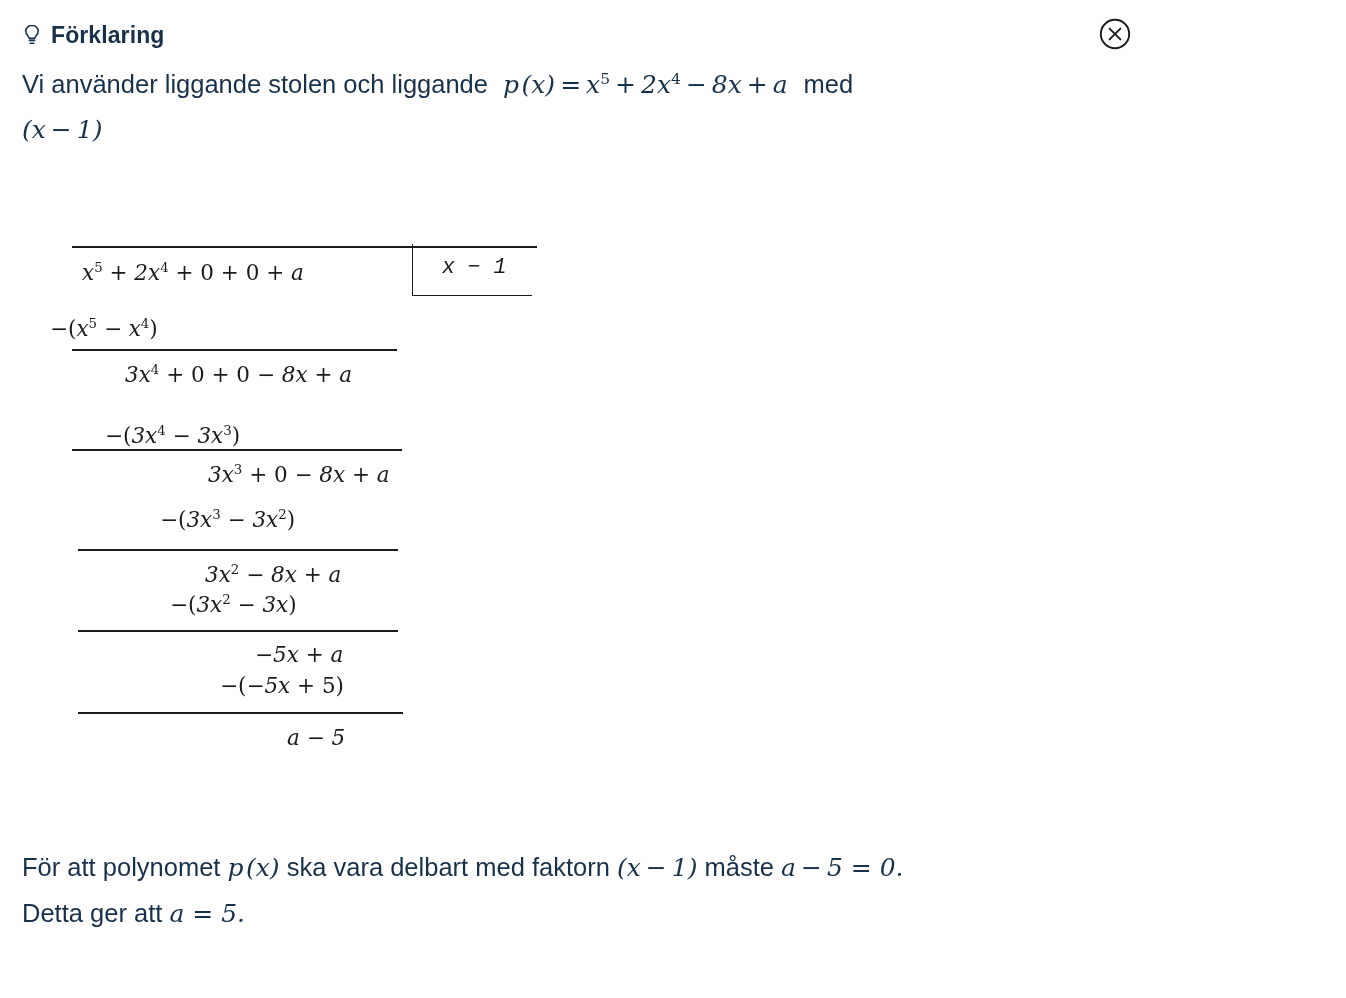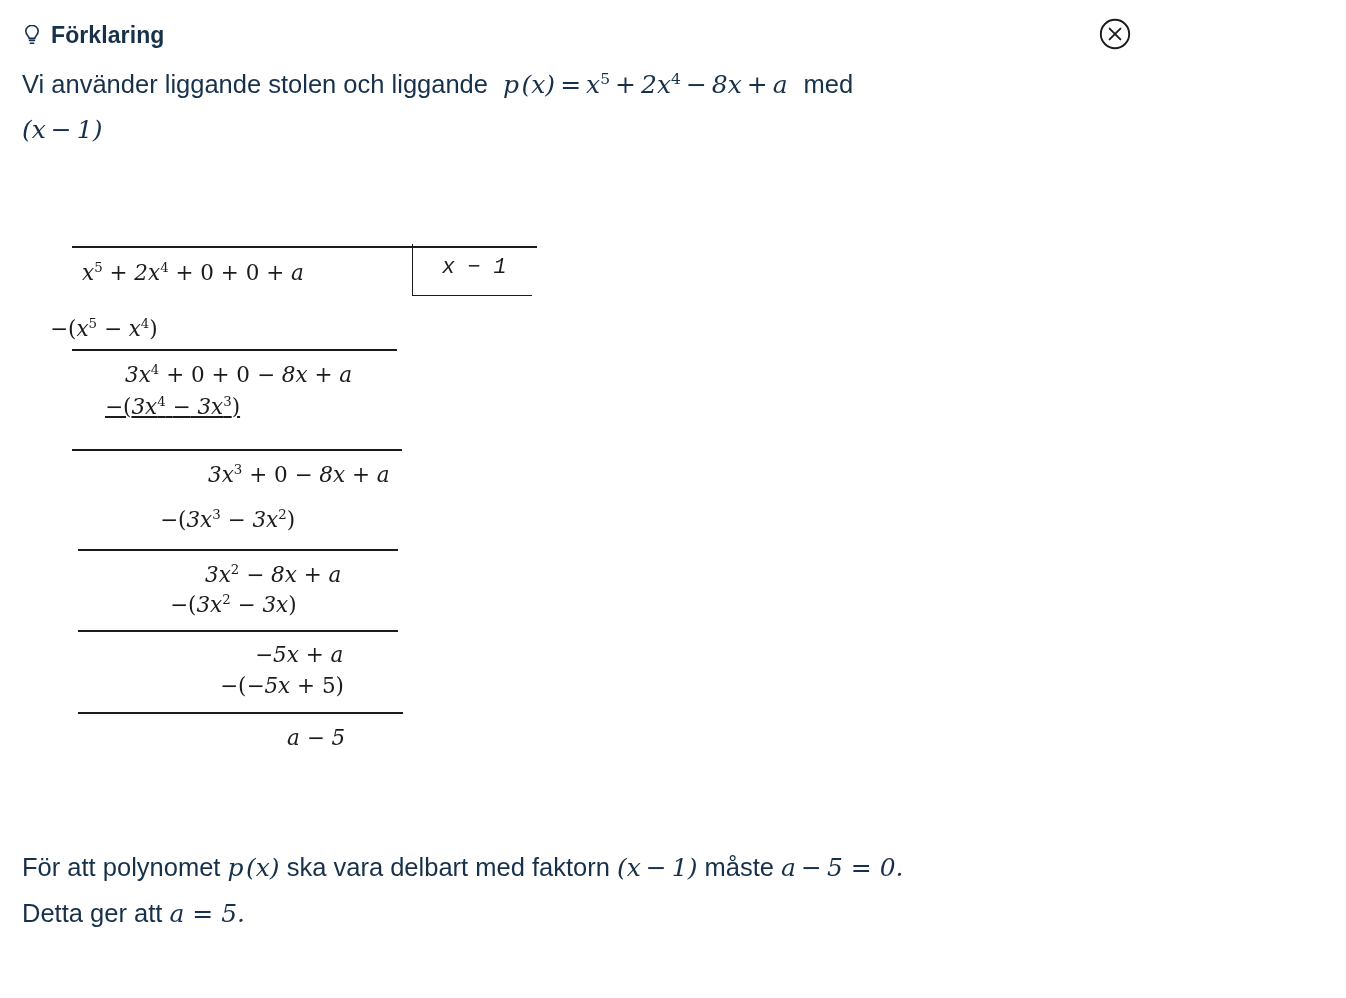--- a/index.html
+++ b/index.html
@@ -180,21 +180,21 @@
     <div class="divisor-text">x <span style="font-style:normal">−</span> 1</div>
 
     <div class="dl" style="left:0px; top:97px;margin-top:9px;">
       <span class="n">−(</span>x<sup>5</sup> <span class="n">−</span> x<sup>4</sup><span class="n">)</span>
     </div>
     <div class="rule" style="left:22px; top:139px; width:325px;"></div>
     <div class="dl" style="left:75px; top:152px;">
       3x<sup>4</sup> + <span class="n">0</span> + <span class="n">0</span> <span class="n">−</span> 8x + a
     </div>
 
-    <div class="dl" style="left:55px; top:184px;text-decoration:underline;">
+    <div class="dl" style="left:55px; top:213px;">
       <span class="n">−(</span>3x<sup>4</sup> <span class="n">−</span> 3x<sup>3</sup><span class="n">)</span>
     </div>
     <div class="rule" style="left:22px; top:239px; width:330px;"></div>
     <div class="dl" style="left:158px; top:252px;">
       3x<sup>3</sup> + <span class="n">0</span> <span class="n">−</span> 8x + a
     </div>
 
     <div class="dl" style="left:110px; top:297px;">
       <span class="n">−(</span>3x<sup>3</sup> <span class="n">−</span> 3x<sup>2</sup><span class="n">)</span>
     </div>

